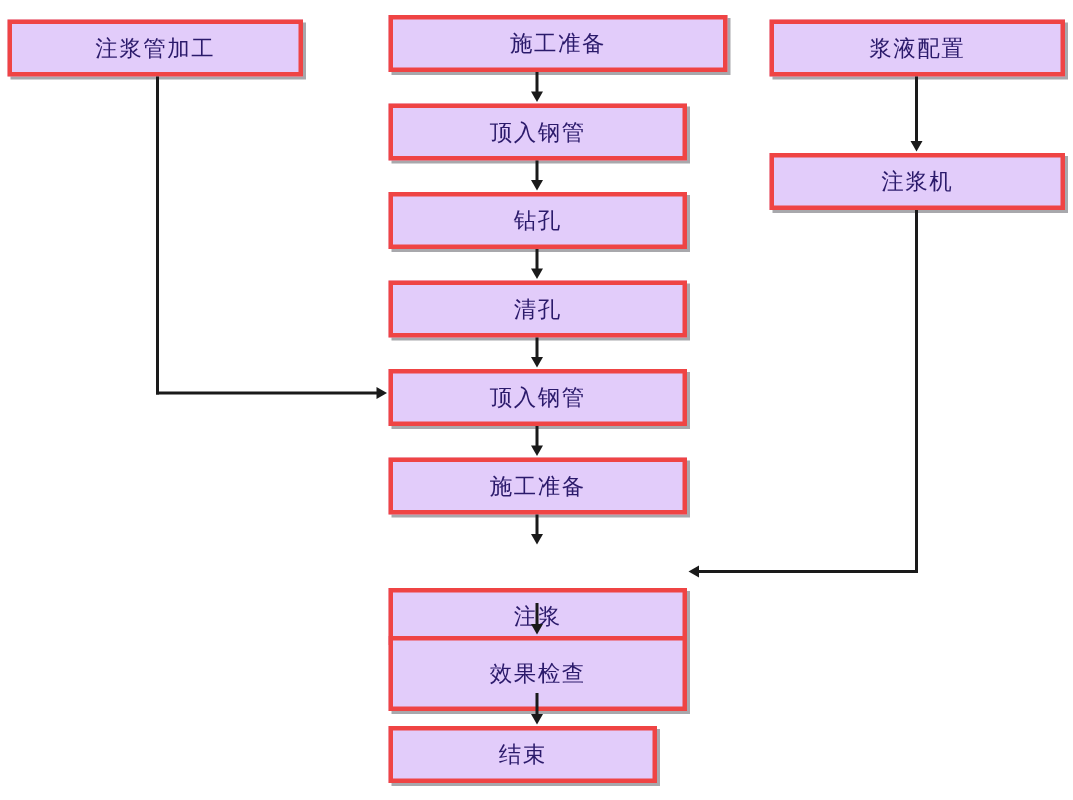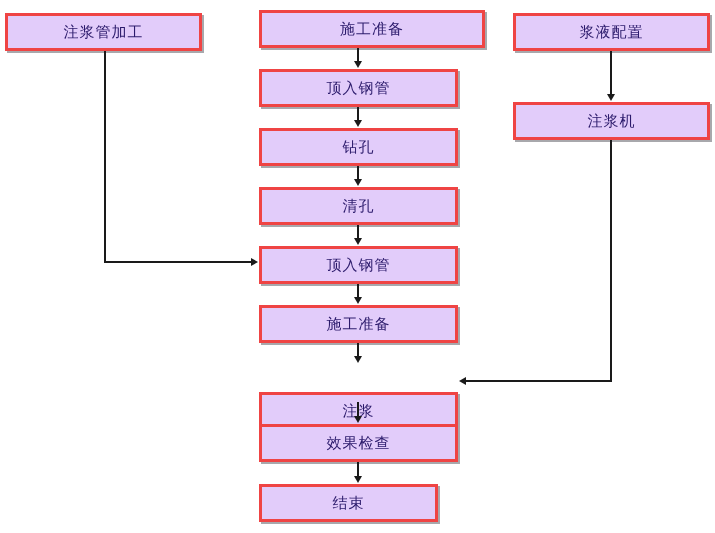--- a/index.html
+++ b/index.html
@@ -98,21 +98,21 @@
   </div>
 
   <div class="node" style="left:259px; top:305px; width:199px; height:38px;">
     <span class="node-label">施工准备</span>
   </div>
 
   <div class="node" style="left:259px; top:364px; width:199px; height:38px;margin-top:28px;">
     <span class="node-label">注浆</span>
   </div>
 
-  <div class="node" style="left:259px; top:424px; width:199px; height:38px;">
+  <div class="node" style="left:259px; top:424px; width:199px; height:50px;">
     <span class="node-label">效果检查</span>
   </div>
 
   <div class="node" style="left:259px; top:484px; width:179px; height:38px;">
     <span class="node-label">结束</span>
   </div>
 
   <div class="node" style="left:513px; top:13px;  width:197px; height:38px;">
     <span class="node-label">浆液配置</span>
   </div>

